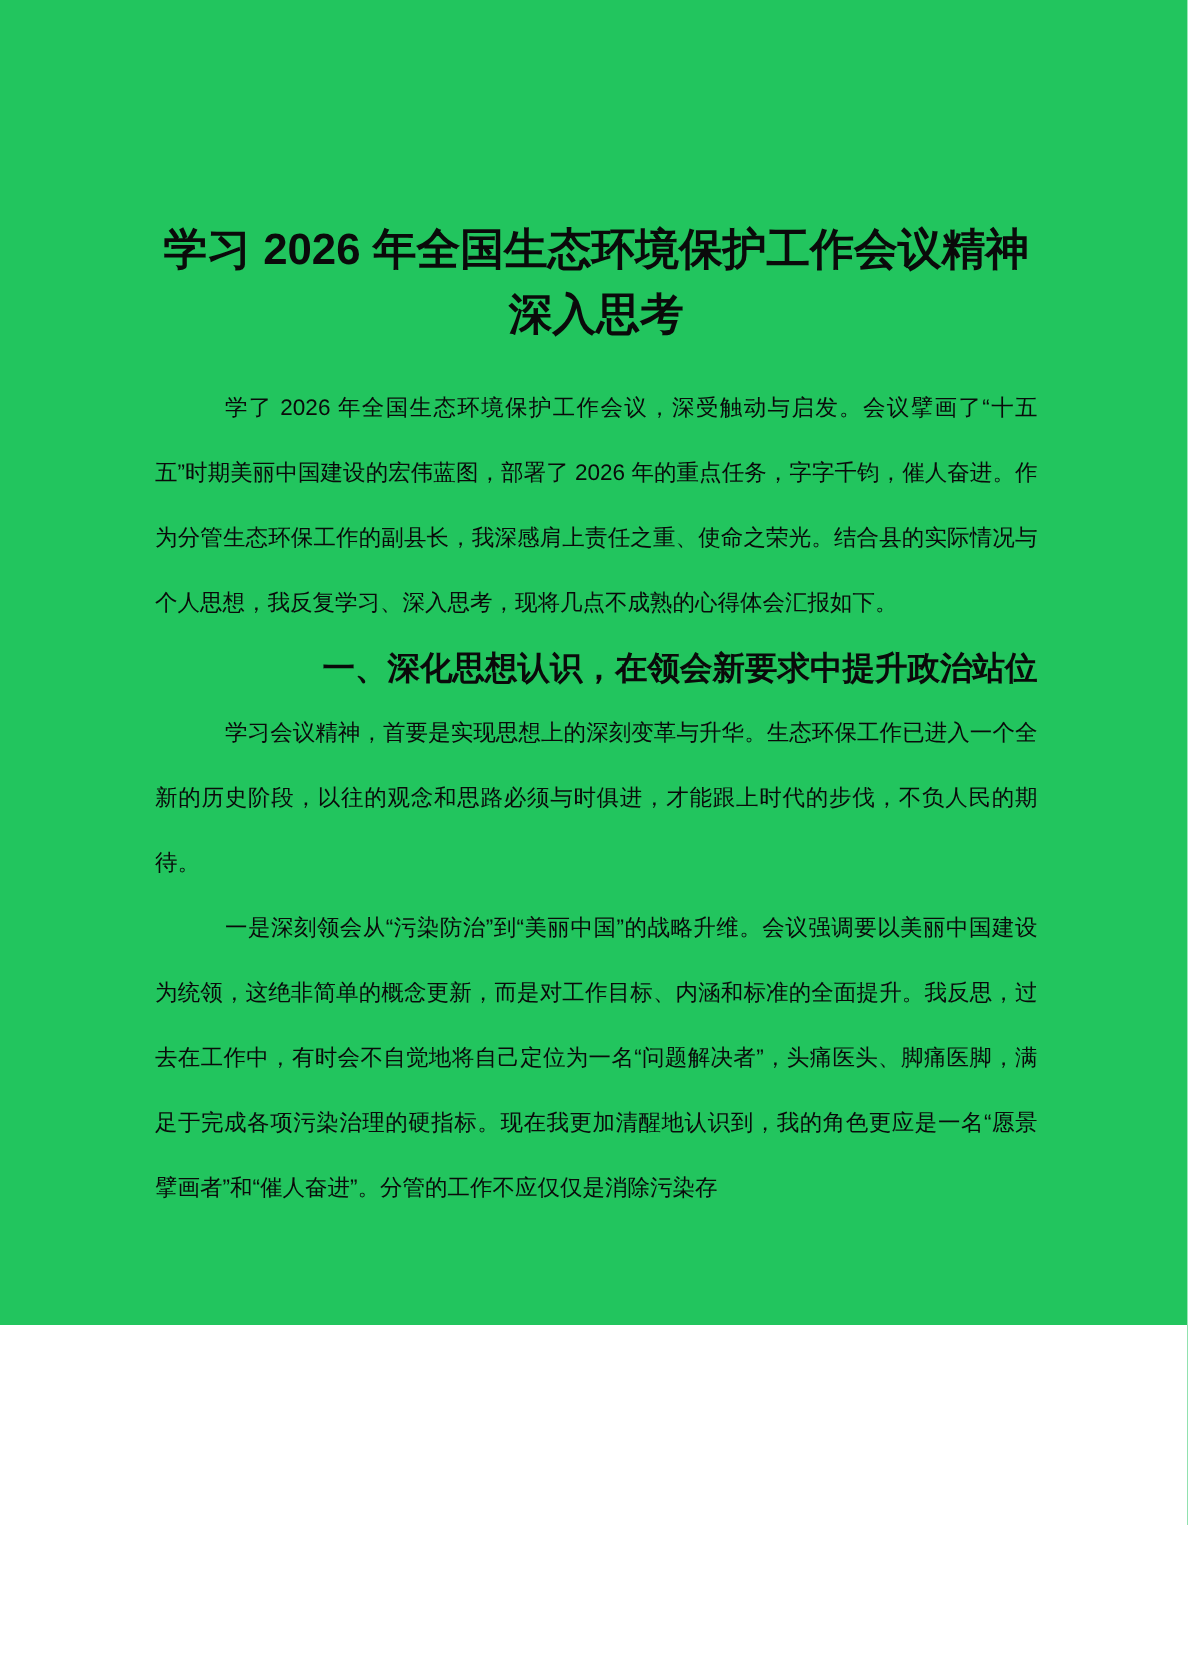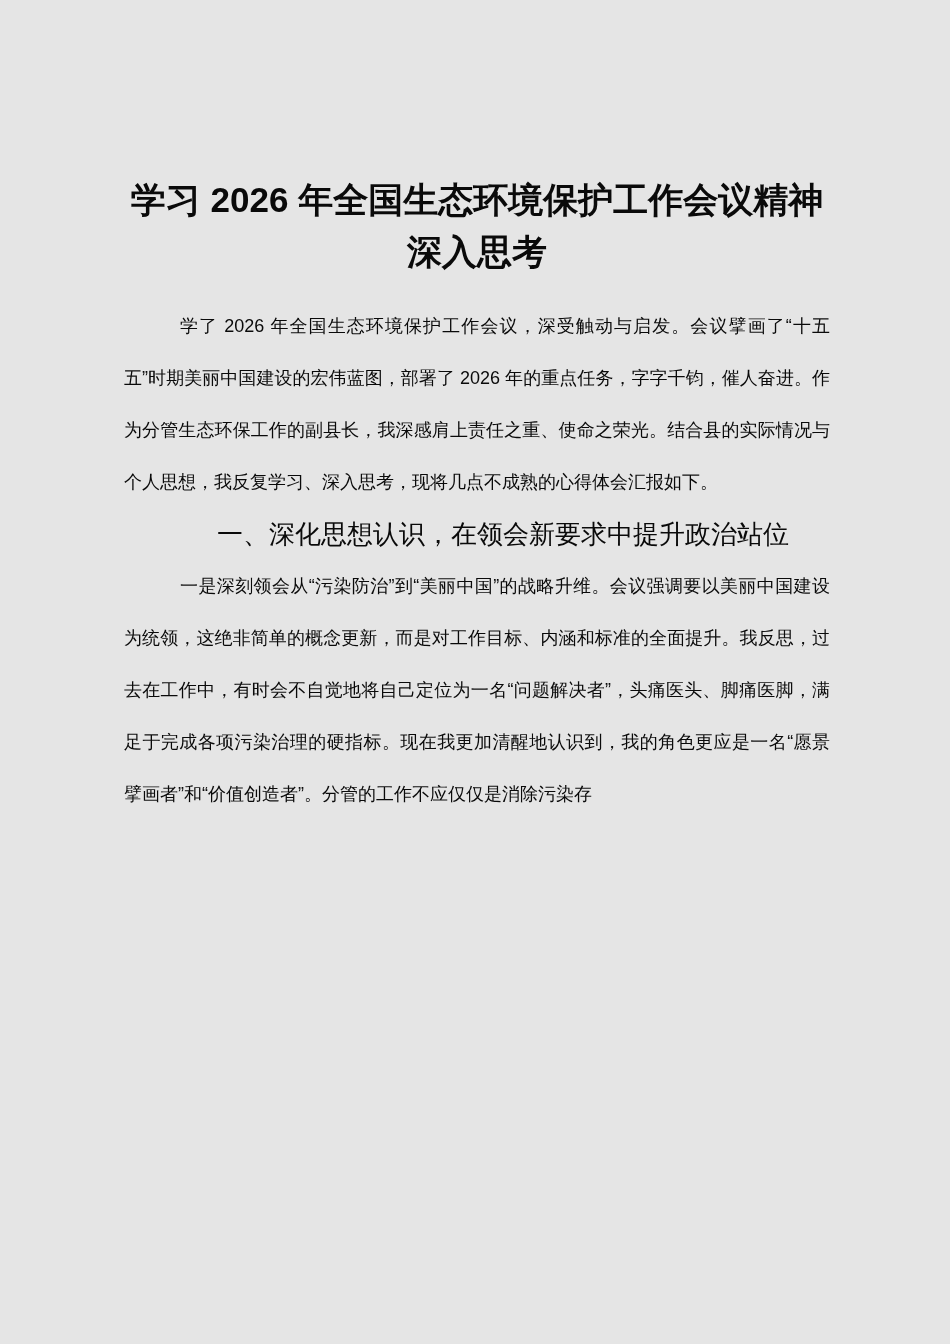--- a/index.html
+++ b/index.html
@@ -4,22 +4,22 @@
 <style>
   html, body {
     margin: 0;
     padding: 0;
     background: #ffffff;
   }
 
   .page {
     position: relative;
     width: 950px;
-    height: 1344px;
-    background: #e5e5e5;
+    height: 1060px;
+    background: #22c55e;
     overflow: hidden;
     box-sizing: border-box;
     font-family: "Liberation Sans", "DejaVu Sans", sans-serif;
     color: #000000;
   }
 
   .content {
     position: absolute;
     left: 124px;
     top: 0;
@@ -54,43 +54,44 @@
     color: #0a0a0a;
     word-break: break-all;
     font-weight: normal;
   }
 
   p.section-heading {
     margin: 0;
     padding: 0;
     font-size: 26px;
     line-height: 52px;
-    text-align: center;
+    text-align: right;
     text-indent: 52px;
     color: #0a0a0a;
     word-break: break-all;
-    font-weight: normal;
+    font-weight: bold;
   }
 
   p.para.cut-off {
     
   }
 </style>
 </head>
 <body>
 
 <div class="page">
   <div class="content">
 
     <h1 class="doc-title"><span id="title-l1">学习 2026 年全国生态环境保护工作会议精神</span><br><span id="title-l2">深入思考</span></h1>
 
     <div class="body-block">
 
       <p class="para">学了 2026 年全国生态环境保护工作会议，深受触动与启发。会议擘画了“十五五”时期美丽中国建设的宏伟蓝图，部署了 2026 年的重点任务，字字千钧，催人奋进。作为分管生态环保工作的副县长，我深感肩上责任之重、使命之荣光。结合县的实际情况与个人思想，我反复学习、深入思考，现将几点不成熟的心得体会汇报如下。</p>
 
       <p class="section-heading">一、深化思想认识，在领会新要求中提升政治站位</p>
 
+      <p class="para">学习会议精神，首要是实现思想上的深刻变革与升华。生态环保工作已进入一个全新的历史阶段，以往的观念和思路必须与时俱进，才能跟上时代的步伐，不负人民的期待。</p>
 
-      <p class="para cut-off">一是深刻领会从“污染防治”到“美丽中国”的战略升维。会议强调要以美丽中国建设为统领，这绝非简单的概念更新，而是对工作目标、内涵和标准的全面提升。我反思，过去在工作中，有时会不自觉地将自己定位为一名“问题解决者”，头痛医头、脚痛医脚，满足于完成各项污染治理的硬指标。现在我更加清醒地认识到，我的角色更应是一名“愿景擘画者”和“价值创造者”。分管的工作不应仅仅是消除污染存</p>
+      <p class="para cut-off">一是深刻领会从“污染防治”到“美丽中国”的战略升维。会议强调要以美丽中国建设为统领，这绝非简单的概念更新，而是对工作目标、内涵和标准的全面提升。我反思，过去在工作中，有时会不自觉地将自己定位为一名“问题解决者”，头痛医头、脚痛医脚，满足于完成各项污染治理的硬指标。现在我更加清醒地认识到，我的角色更应是一名“愿景擘画者”和“催人奋进”。分管的工作不应仅仅是消除污染存</p>
 
     </div>
   </div>
 </div>
 
 </body></html>

